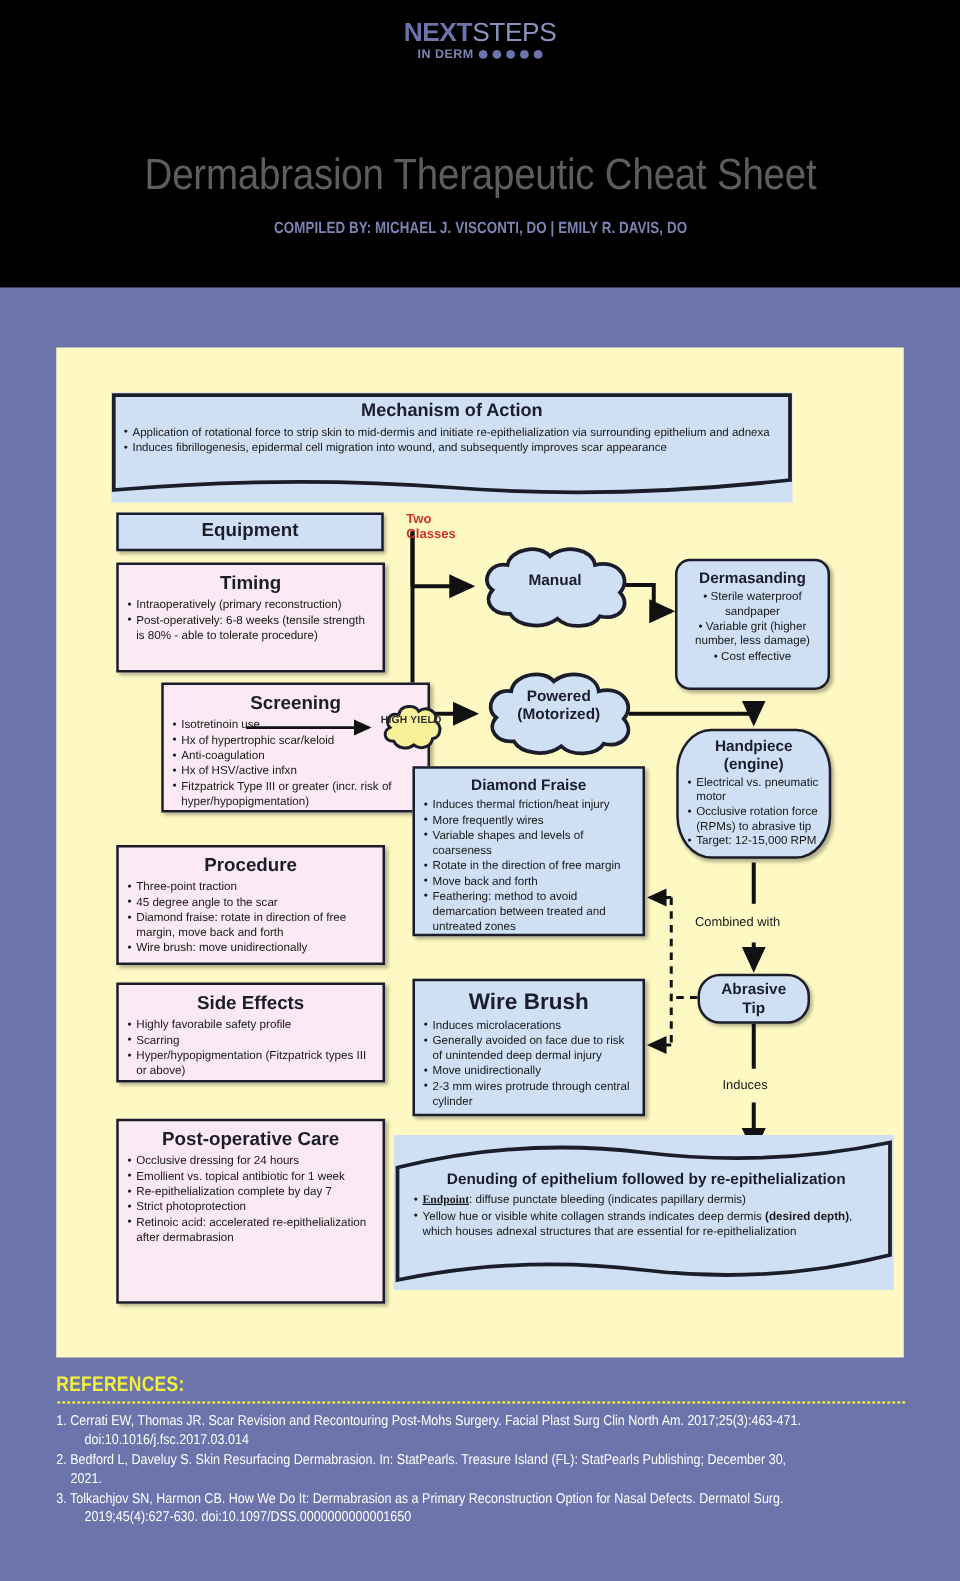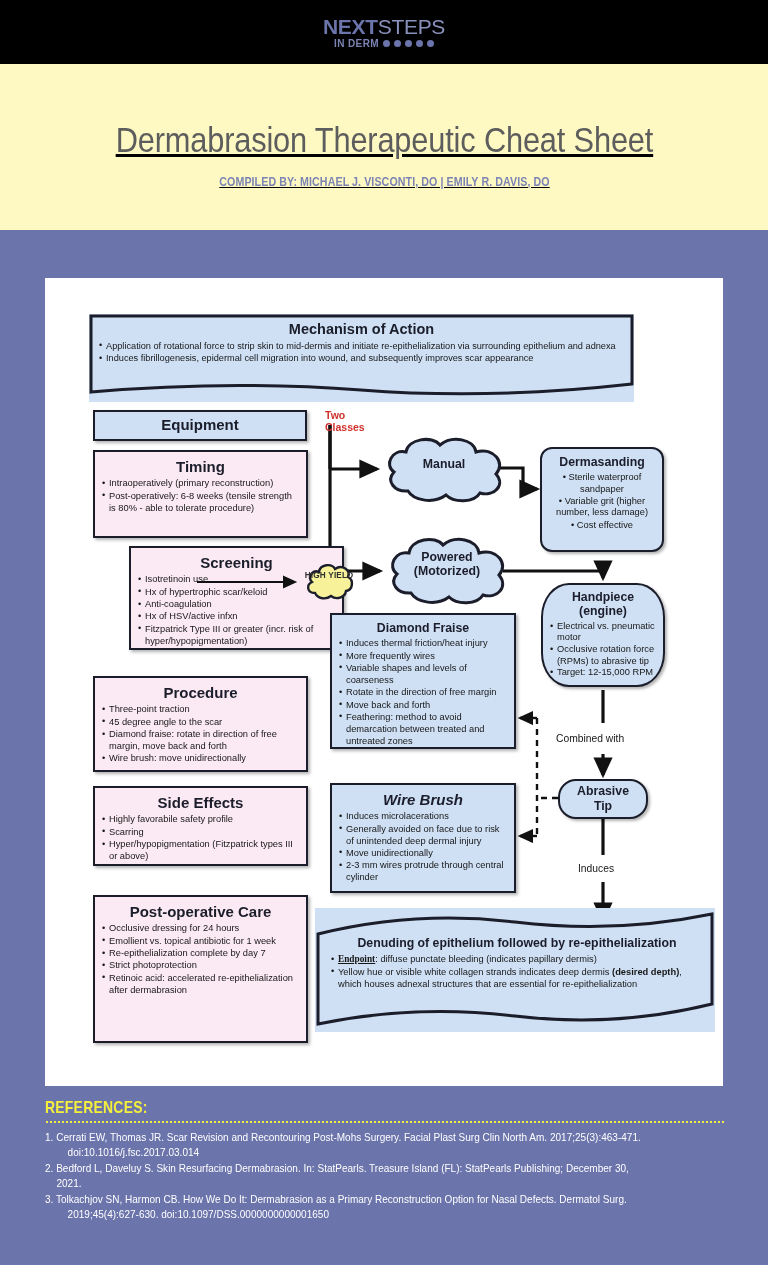--- a/index.html
+++ b/index.html
@@ -27,41 +27,41 @@
   .logo-bot {
     display:flex; align-items:center; justify-content:center; gap:4px;
     margin-top:2px;
   }
   .logo-bot .txt {
     font-size: 10px; font-weight: 700; letter-spacing:0.4px; color:#7c84b3;
   }
   .dot { width:7px; height:7px; border-radius:50%; background:#6b74ab; display:inline-block; }
 
   .title-bar {
-    width:768px; height:166px; background:#fef9c3;
-    display:flex; flex-direction:column; align-items:center; justify-content:center;text-decoration:underline;
+    width:768px; height:166px; background:#000000;
+    display:flex; flex-direction:column; align-items:center; justify-content:center;
   }
   .main-title {
     font-family:"Liberation Sans", sans-serif;
     font-size: 35px; font-weight: 400; color:#5d5d5d;
     letter-spacing:-0.2px; transform: scaleX(0.88); transform-origin:center;
     white-space:nowrap; margin-top: 14px;
   }
   .sub-title {
     margin-top: 14px;
     font-size: 13px; font-weight:700; color:#7c84b3;
     letter-spacing:0.1px; transform: scaleX(0.82); transform-origin:center;
     white-space:nowrap;
   }
 
   
   .card {
     position:absolute; left:45px; top:278px;
     width:678px; height:808px;
-    background:#ffffff;
+    background:#fef9c3;
   }
   .chart { position:absolute; left:0; top:0; width:678px; height:808px; }
 
   
   .fbox {
     position:absolute;
     border:2.5px solid #1b1d2b;
     box-shadow: 2px 2px 3px rgba(0,0,0,0.30);
     padding:4px 7px 5px 7px;
   }
@@ -140,21 +140,21 @@
     left:496px; top:305px; width:124px; height:104px;
     border-radius:28px/34px;
   }
   #handpiece h3 { font-size:12.3px; line-height:1.1; }
   #handpiece li { font-size:9.3px; line-height:1.22; }
 
   #diamond { left:285px; top:335px; width:186px; height:136px; }
   #diamond h3 { font-size:12.3px; }
 
   #wirebrush { left:285px; top:505px; width:186px; height:110px; }
-  #wirebrush h3 { font-size:15px;font-style:italic; }
+  #wirebrush h3 { font-size:18px; }
 
   #abrasivetip {
     left:513px; top:501px; width:90px; height:40px;
     border-radius:18px;
     display:flex; align-items:center; justify-content:center;
   }
   #abrasivetip h3 { margin:0; font-size:12.3px; }
 
   
   .cloud-wrap { position:absolute; }

